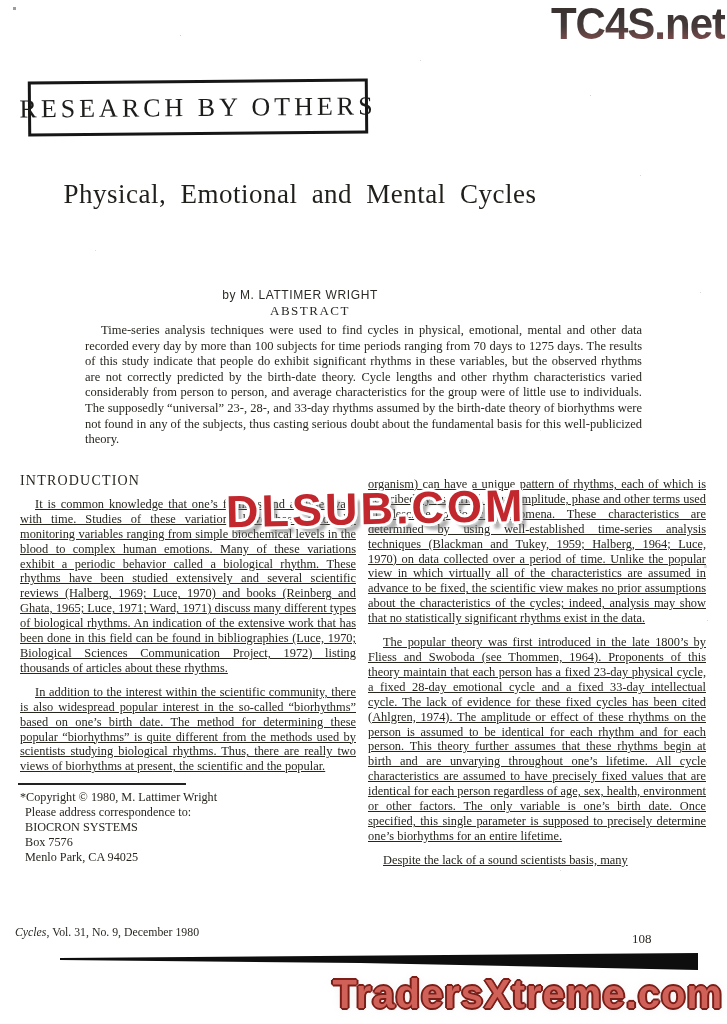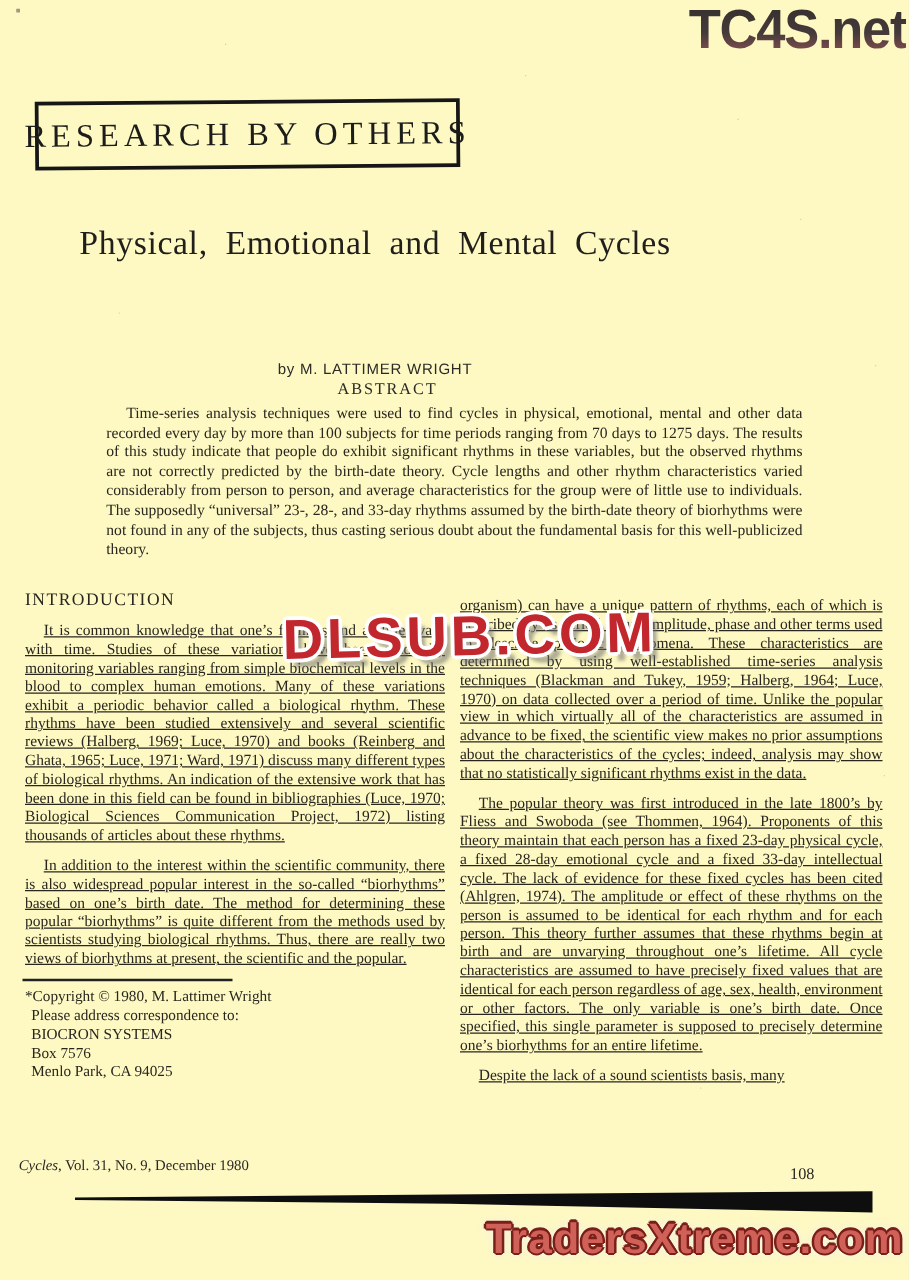--- a/index.html
+++ b/index.html
@@ -5,21 +5,21 @@
   html, body { margin: 0; padding: 0; }
   body {
     background: #e8e8e6;
     font-family: "Liberation Serif", serif;
   }
   .page {
     position: relative;
     width: 727px;
     height: 1024px;
     margin: 0 auto;
-    background: #fef9c3;
+    background: #ffffff;
     overflow: hidden;
     color: #26241f;
   }
 
   
   .wm-tc4s {
     position: absolute;
     top: 2px;
     right: 2px;
     font-family: "Liberation Sans", sans-serif;
@@ -49,21 +49,21 @@
       -2px -2px 0 #ffffff, 2px -2px 0 #ffffff, -2px 2px 0 #ffffff, 2px 2px 0 #ffffff,
       6px 7px 3px rgba(110,110,110,0.55);
     line-height: 1;
   }
   .wm-traders {
     position: absolute;
     right: 4px;
     top: 974px;
     font-family: "Liberation Sans", sans-serif;
     font-weight: 700;
-    font-size: 34px;
+    font-size: 40px;
     letter-spacing: 1px;
     color: #cf6159;
     text-shadow:
       -2px 0 0 #7a1e18, 2px 0 0 #7a1e18, 0 -2px 0 #7a1e18, 0 2px 0 #7a1e18,
       -1px -1px 0 #7a1e18, 1px -1px 0 #7a1e18, -1px 1px 0 #7a1e18, 1px 1px 0 #7a1e18,
       0 0 6px rgba(255,255,255,0.95), 0 0 10px rgba(230,230,230,0.8);
     line-height: 1;
   }
 
   

